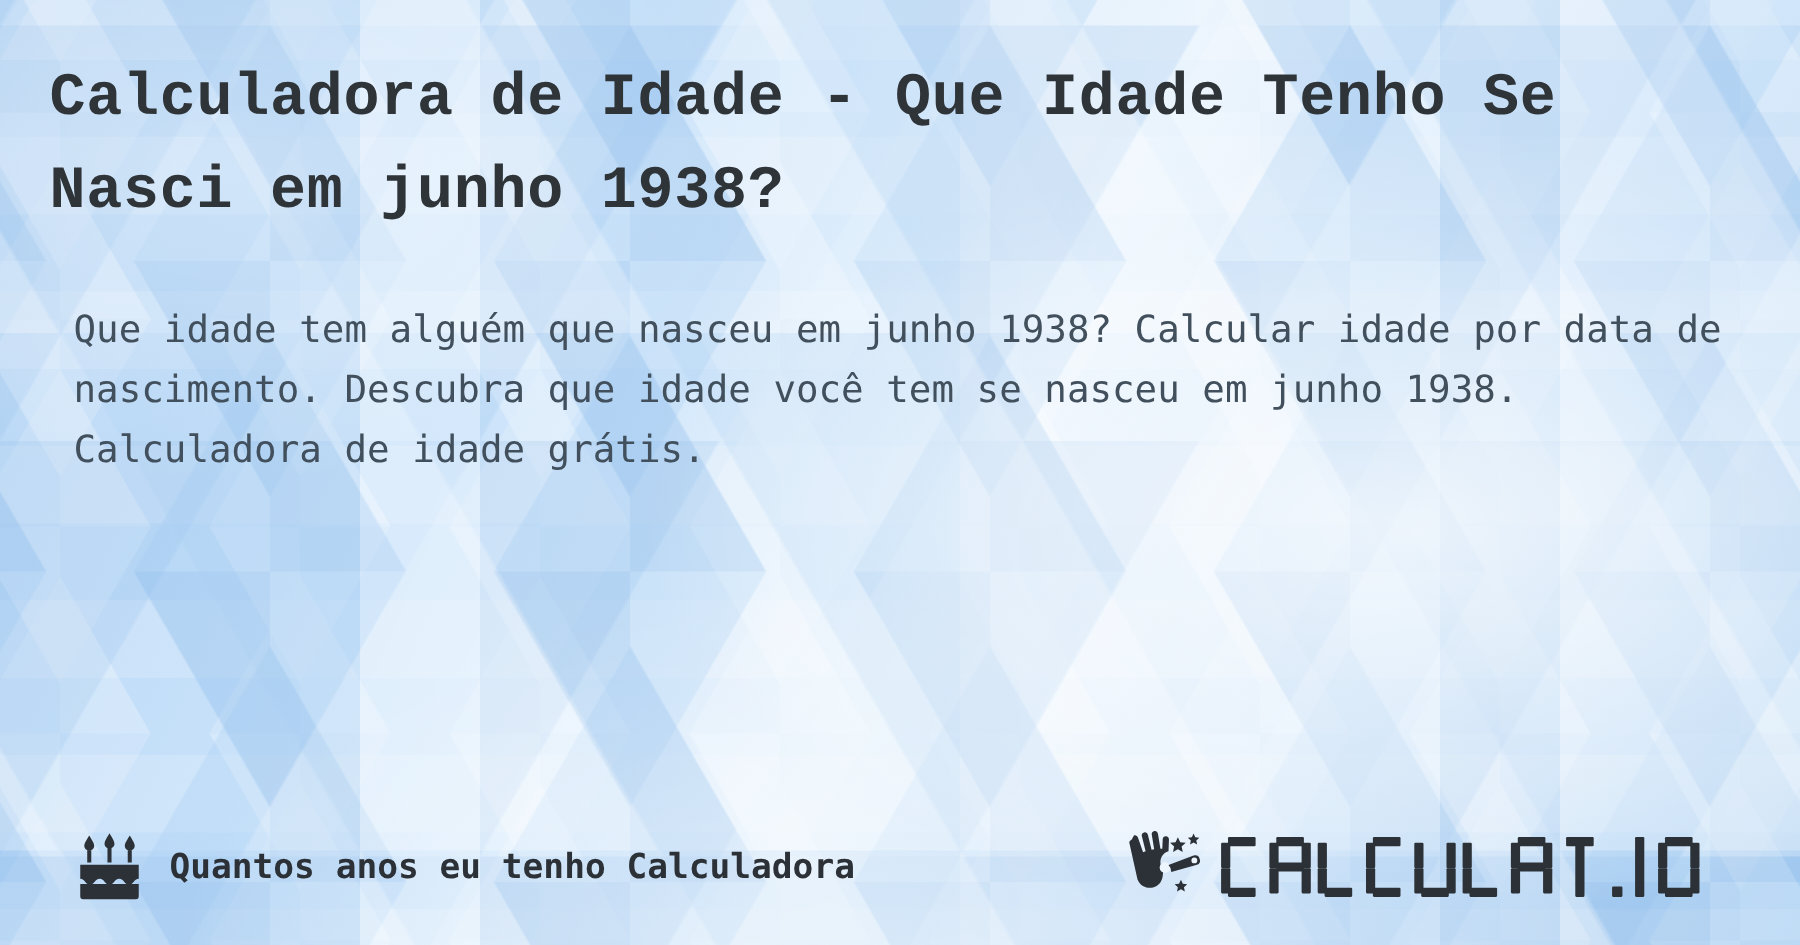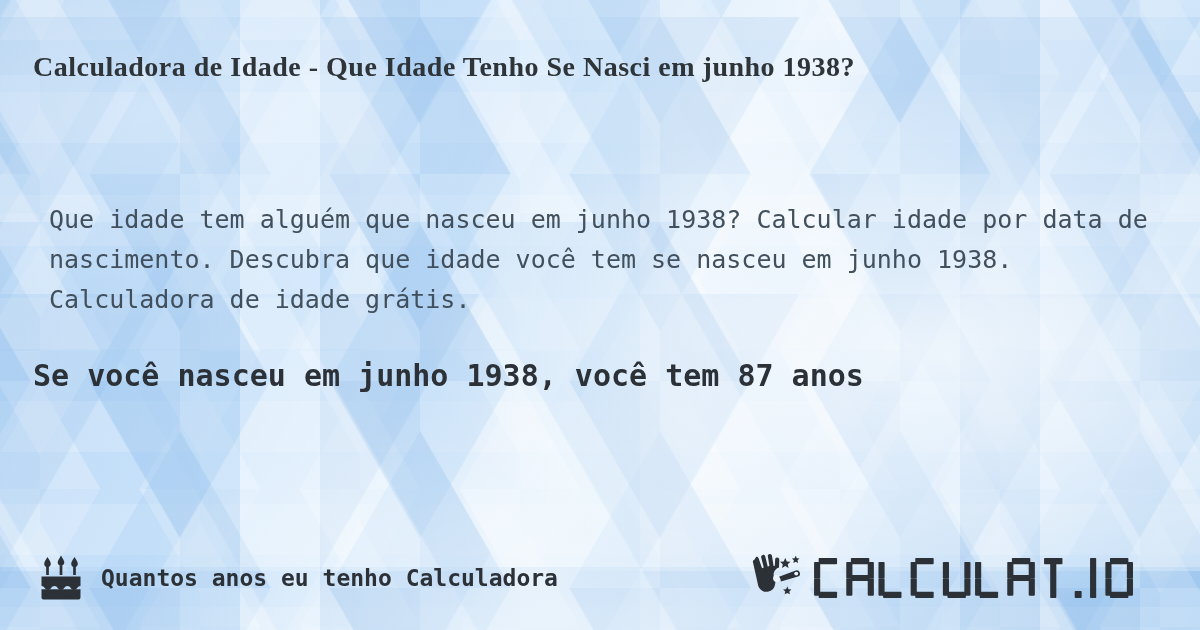--- a/index.html
+++ b/index.html
@@ -74,22 +74,22 @@
     box-sizing: border-box;
     z-index: 3;
   }
 
   .page-title {
     position: absolute;
     left: 33px;
     top: 36px;
     width: 1020px;
     margin: 0;
-    font-family: Liberation Serif, serif;
-    font-size: 28px;
+    font-family: Liberation Mono, monospace;
+    font-size: 40px;
     font-weight: 700;
     line-height: 62px;
     letter-spacing: 0.5px;
     color: #2e3438;
   }
 
   .description {
     position: absolute;
     left: 33px;
     top: 184px;
@@ -114,21 +114,21 @@
     font-weight: 700;
     line-height: 40px;
     letter-spacing: 0px;
     color: #2b3136;
     white-space: nowrap;
   }
 
   
   .footer {
     position: absolute;
-    left: 4px;
+    left: 16px;
     right: 0;
     bottom: 22px;
     height: 60px;
     padding: 0 33px;
     box-sizing: border-box;
     display: flex;
     align-items: center;
     justify-content: space-between;
     z-index: 4;
     text-align: center;
@@ -179,21 +179,20 @@
   <div class="poly-layer poly-b"></div>
   <div class="poly-layer poly-c"></div>
   <div class="sheen"></div>
 
   <div class="content">
 
     <h1 class="page-title">Calculadora de Idade - Que Idade Tenho Se Nasci em junho 1938?</h1>
 
     <p class="description">Que idade tem alguém que nasceu em junho 1938? Calcular idade por data de nascimento. Descubra que idade você tem se nasceu em junho 1938. Calculadora de idade grátis.</p>
 
-    <p class="answer">Se você nasceu em junho 1938, você tem 87 anos</p>
 
   </div>
 
   <div class="footer">
 
     <div class="footer-left">
 
       <svg class="cake-icon" viewBox="0 0 64 64" aria-hidden="true">
         <g fill="#2b3136">
 

